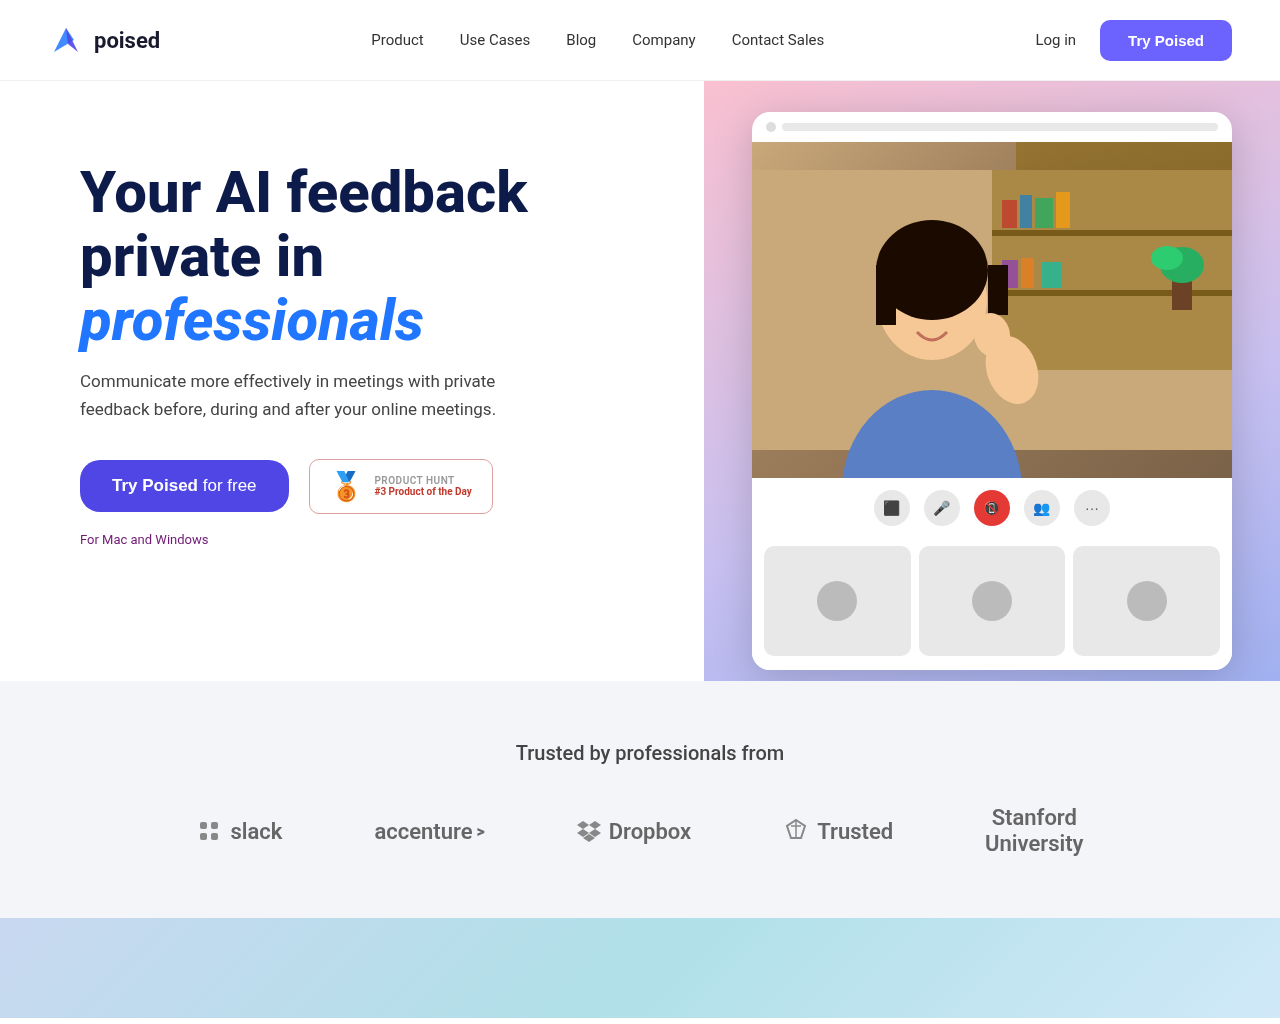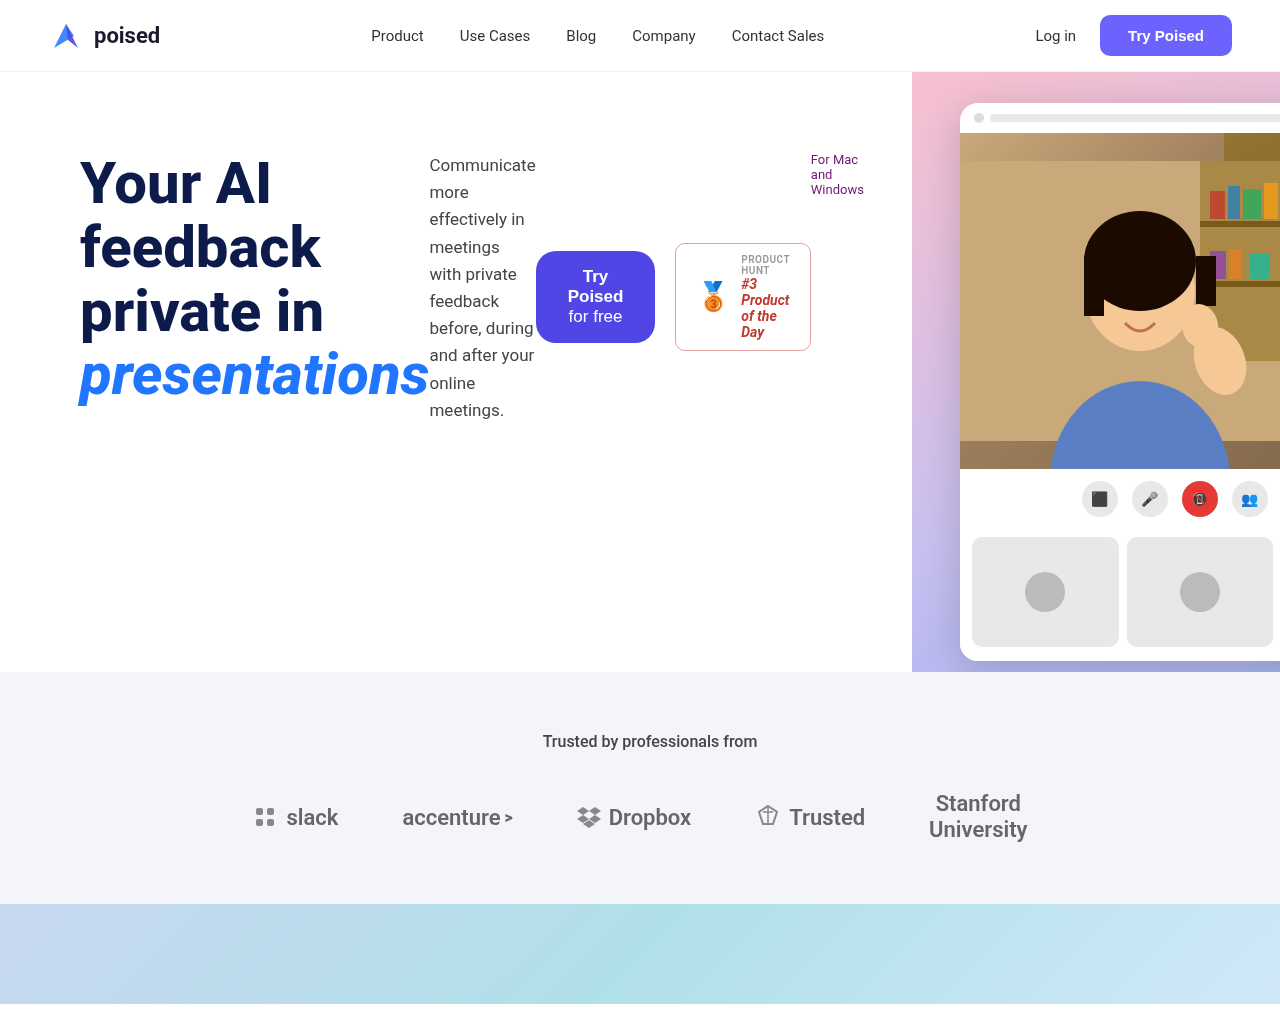--- a/index.html
+++ b/index.html
@@ -1,21 +1,21 @@
 <!DOCTYPE html>
 <html><head>
   <meta charset="utf-8">
   <style>
     * { margin: 0; padding: 0; box-sizing: border-box; }
     body { font-family: -apple-system, BlinkMacSystemFont, 'Segoe UI', Roboto, sans-serif; overflow-x: hidden; background: #fff; }
 
     
     nav {
       display: flex; align-items: center; justify-content: space-between;
-      padding: 0 48px; height: 72px; background: #fff;
+      padding: 0 48px; height: 81px; background: #fff;
       border-bottom: 1px solid #f0f0f0; position: sticky; top: 0; z-index: 100;
     }
     .nav-logo { display: flex; align-items: center; gap: 10px; cursor: pointer; }
     .nav-logo-icon { width: 36px; height: 36px; }
     .nav-logo-text { font-size: 22px; font-weight: 700; color: #1a1a2e; }
     .nav-links { display: flex; gap: 36px; }
     .nav-link { font-size: 15px; color: #333; text-decoration: none; cursor: pointer; }
     .nav-right { display: flex; align-items: center; gap: 24px; }
     .nav-login { font-size: 15px; color: #333; cursor: pointer; }
     .nav-try-btn {
@@ -23,21 +23,21 @@
       padding: 12px 28px; font-size: 15px; font-weight: 600; cursor: pointer;
     }
 
     
     .hero {
       display: flex; align-items: flex-start; min-height: 600px;
       background: #fff; position: relative; overflow: hidden;
     }
     .hero-left {
       flex: 0 0 55%; padding: 80px 48px 60px 80px;
-      display: flex; justify-content: center;
+      display: flex; flex-direction: column; justify-content: center;
     }
     .hero-heading {
       font-size: 58px; font-weight: 800; color: #0d1b4b; line-height: 1.1;
       margin-bottom: 16px;
     }
     .hero-heading-blue { color: #2176ff; font-style: italic; }
     .hero-subtext {
       font-size: 17px; color: #444; line-height: 1.6; max-width: 480px;
       margin-bottom: 36px;
     }
@@ -49,21 +49,21 @@
     .hero-cta-btn span.bold { font-weight: 900; }
     .hero-cta-btn span.light { font-weight: 400; }
     .hero-ph-badge {
       display: flex; align-items: center; gap: 10px;
       border: 1.5px solid #e0a0a0; border-radius: 10px;
       padding: 10px 20px; background: #fff; cursor: pointer;
     }
     .ph-medal { font-size: 28px; }
     .ph-text { display: flex; flex-direction: column; justify-content: flex-end; }
     .ph-label { font-size: 10px; font-weight: 600; color: #999; letter-spacing: 0.5px; text-transform: uppercase; }
-    .ph-title { font-size: 14px; font-weight: 700; color: #c0392b; font-style: italic; }
+    .ph-title { font-size: 10px; font-weight: 700; color: #c0392b; }
     .hero-platform { font-size: 13px; color: #701a75; }
 
     
     .hero-right {
       flex: 0 0 45%; position: relative;
       background: linear-gradient(160deg, #f9c0d0 0%, #c8c0f0 60%, #a0b0f0 100%);
       min-height: 600px; display: flex; align-items: center; justify-content: center;
       overflow: hidden;
     }
     .video-card {
@@ -111,24 +111,24 @@
     }
     .participant-avatar {
       width: 40px; height: 40px; border-radius: 50%; background: #bbb;
     }
 
     
     .trusted-section {
       background: #f4f5f9; padding: 60px 48px;
       display: flex; flex-direction: column; align-items: center;
     }
-    .trusted-title { font-size: 16px; color: #444; font-weight: 500; margin-bottom: 40px; margin-left: 20px; }
+    .trusted-title { font-size: 20px; color: #444; font-weight: 500; margin-bottom: 40px; margin-left: 20px; }
     .logos-row {
       display: flex; justify-content: center;
-      gap: 64px; flex-wrap: wrap;
+      gap: 92px; flex-wrap: wrap;
     }
     .logo-item { display: flex; align-items: center; gap: 8px; }
     .logo-text { font-size: 22px; font-weight: 600; color: #666; }
 
     
     .bottom-gradient {
       height: 100px;
       background: linear-gradient(135deg, #c8d8f0 0%, #b0e0e8 50%, #d0e8f8 100%);
     }
   </style>
@@ -154,21 +154,21 @@
     <span class="nav-login">Log in</span>
     <button class="nav-try-btn">Try Poised</button>
   </div>
 </nav>
 
 <section class="hero">
   <div class="hero-left">
     <h1 class="hero-heading">
       <span>Your AI feedback</span><br>
       <span>private in</span><br>
-      <span class="hero-heading-blue">presentations</span>
+      <span class="hero-heading-blue">professionals</span>
     </h1>
     <p class="hero-subtext">Communicate more effectively in meetings with private feedback before, during and after your online meetings.</p>
     <div class="hero-cta-row">
       <button class="hero-cta-btn">
         <span class="bold">Try Poised</span><span class="light"> for free</span>
       </button>
       <div class="hero-ph-badge">
         <span class="ph-medal">🥉</span>
         <div class="ph-text">
           <span class="ph-label">PRODUCT HUNT</span>

